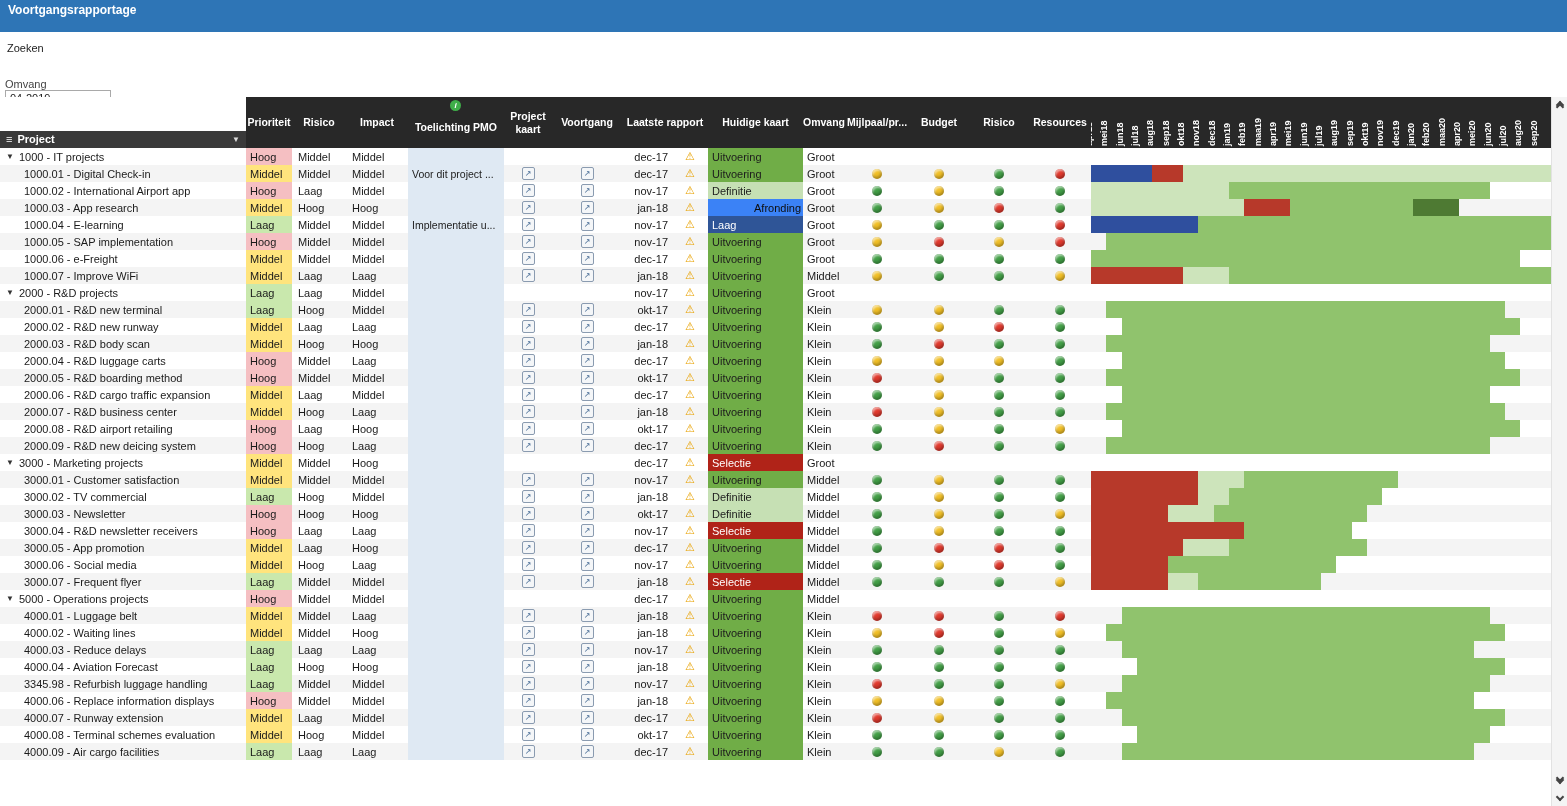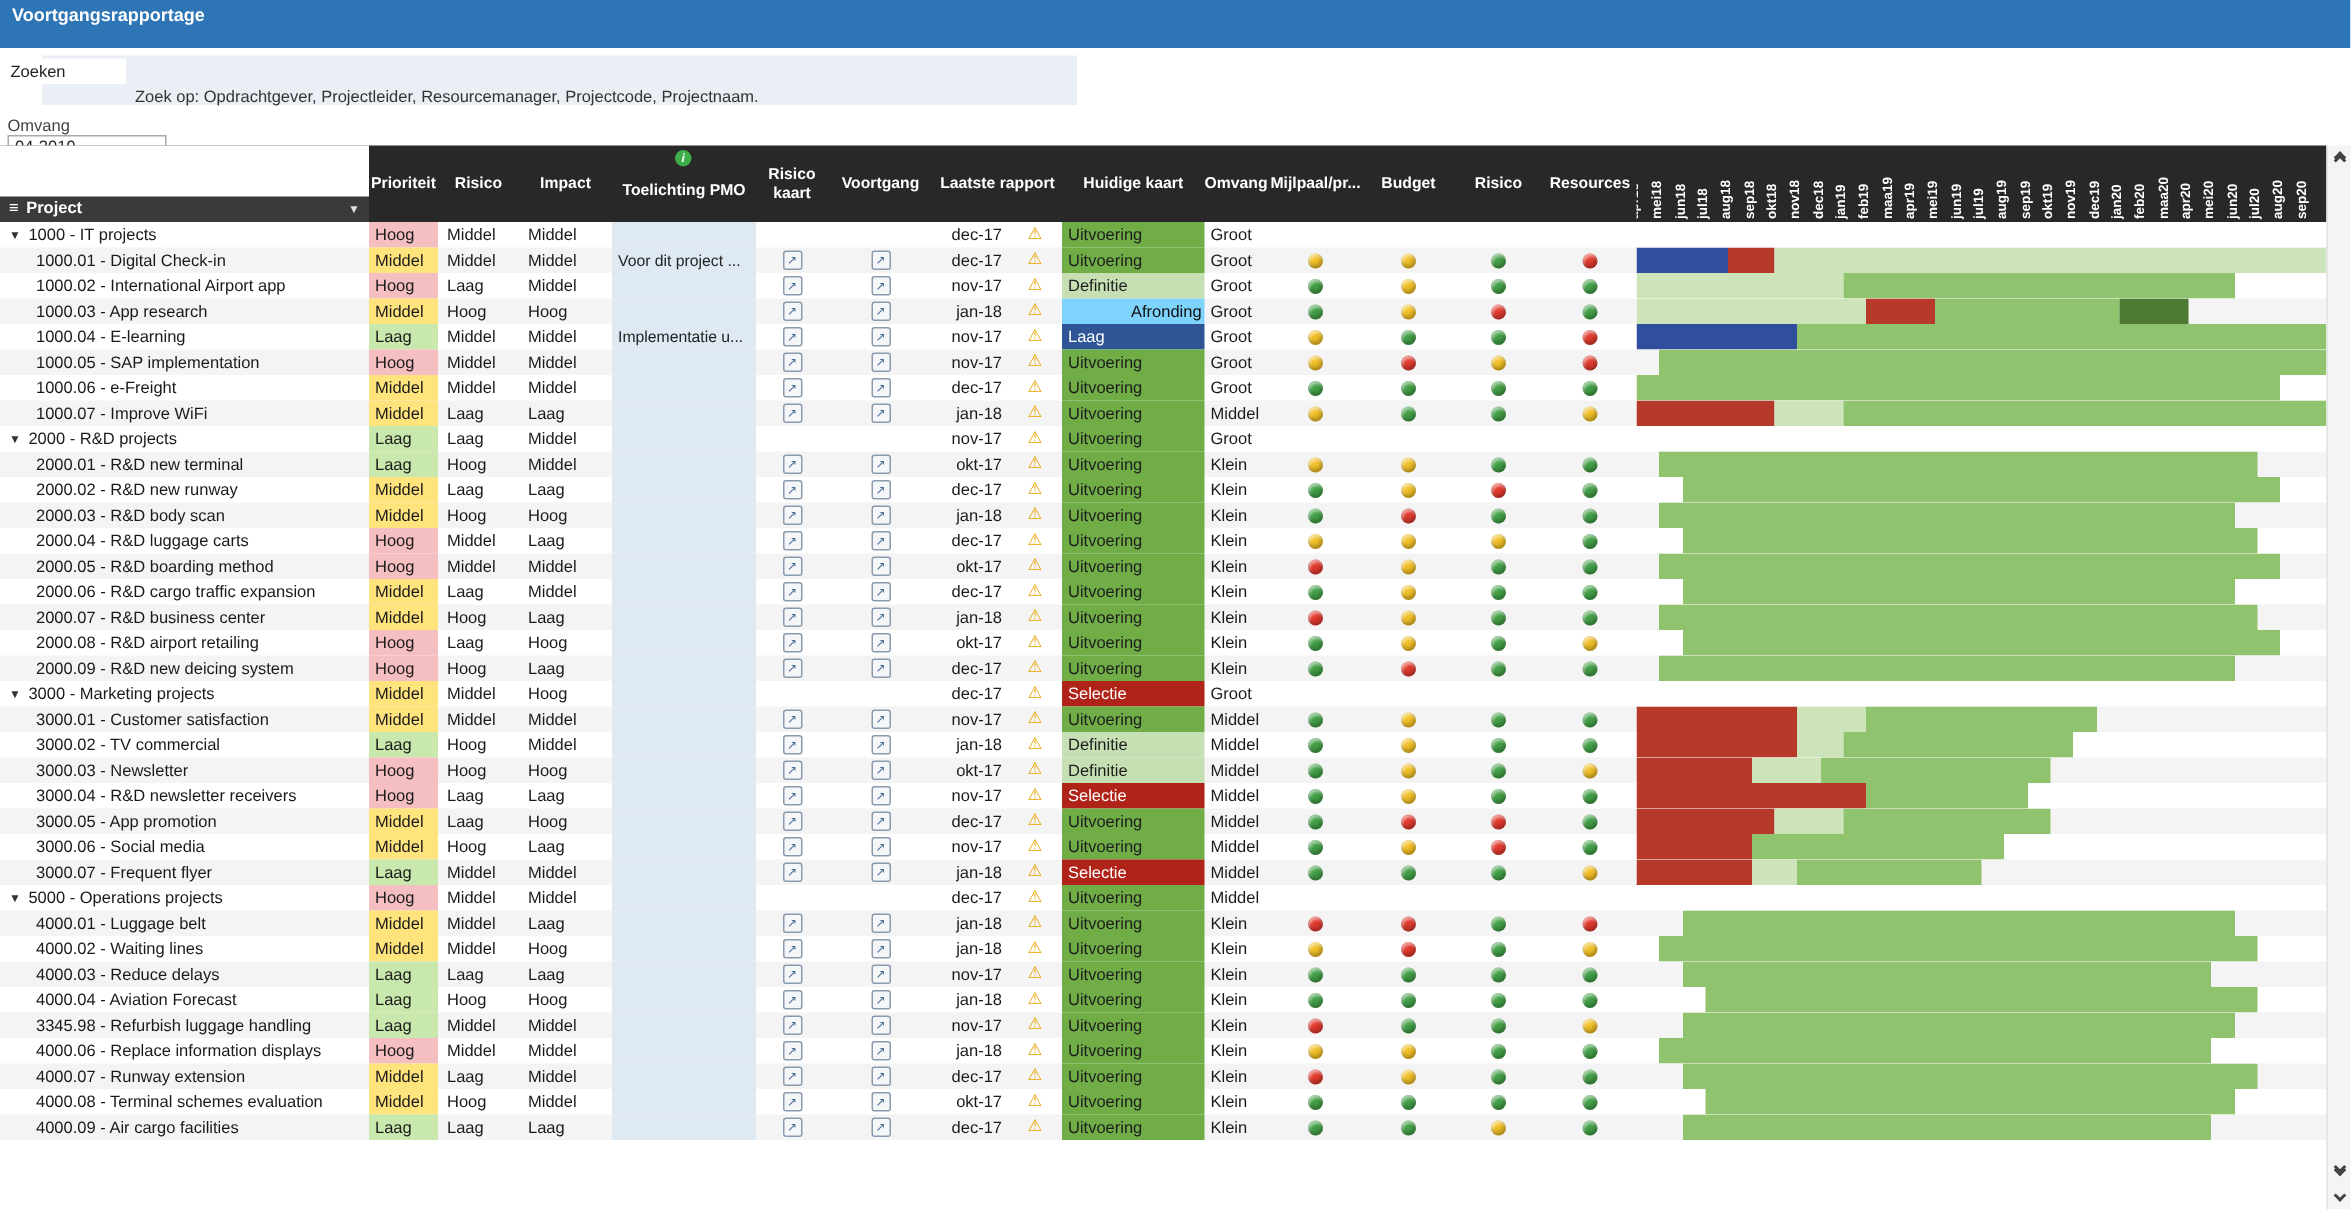--- a/index.html
+++ b/index.html
@@ -91,23 +91,20 @@
   .chv.down2 { transform:rotate(45deg); }
 </style>
 </head>
 <body>
 
 <div class="titlebar">
   <span>Voortgangsrapportage</span>
 </div>
 
 <div class="topbar">
-  <div class="search-panel">
-    <div class="search-hint">Zoek op: Opdrachtgever, Projectleider, Resourcemanager, Projectcode, Projectnaam.</div>
-  </div>
   <input class="search-input" type="text" placeholder="Zoeken" style="">
   <div class="month-label">Omvang</div>
   <input class="month-input" type="text" value="04-2019" style="">
 </div>
 
 <div class="table-wrap">
   <div class="header">
     <div class="hcell h-project">
       <div class="projbar">
         <span class="menu-ic">≡</span>
@@ -115,21 +112,21 @@
         <span class="dd-ic">▼</span>
       </div>
     </div>
     <div class="hcell h-prio">Prioriteit</div>
     <div class="hcell h-risico">Risico</div>
     <div class="hcell h-impact">Impact</div>
     <div class="hcell h-toel">
       <span class="infoicon">i</span>
       <span class="hlabel">Toelichting PMO</span>
     </div>
-    <div class="hcell h-kaart">Risico kaart</div>
+    <div class="hcell h-kaart">Project kaart</div>
     <div class="hcell h-voort">Voortgang</div>
     <div class="hcell h-rapp">Laatste rapport</div>
     <div class="hcell h-fase">Huidige kaart</div>
     <div class="hcell h-omvang">Omvang</div>
     <div class="hcell h-d1">Mijlpaal/pr...</div>
     <div class="hcell h-d2">Budget</div>
     <div class="hcell h-d3">Risico</div>
     <div class="hcell h-d4">Resources</div>
     <div class="hcell h-months" id="months-header">
         <span class="mlabel" style="left: calc(0% + 3px);">apr18</span>
@@ -274,21 +271,21 @@
         <div class="cell c-kaart">
           <div class="icobtn">↗</div>
         </div>
         <div class="cell c-voort">
           <div class="icobtn">↗</div>
         </div>
         <div class="cell c-rapp">jan-18</div>
         <div class="cell c-warn">
           <div class="warn">⚠</div>
         </div>
-        <div class="cell c-fase" style="background: #7dd3fc; color: rgb(14, 14, 14); padding-left: 46px;">Afronding</div>
+        <div class="cell c-fase" style="background: #3b82f6; color: rgb(14, 14, 14); padding-left: 46px;">Afronding</div>
         <div class="cell c-omvang">Groot</div>
         <div class="cell c-dot c-d1">
           <div class="dot" style="background: rgb(67, 160, 71);"></div>
         </div>
         <div class="cell c-dot c-d2">
           <div class="dot" style="background: rgb(242, 192, 39);"></div>
         </div>
         <div class="cell c-dot c-d3">
           <div class="dot" style="background: rgb(226, 58, 46);"></div>
         </div>

